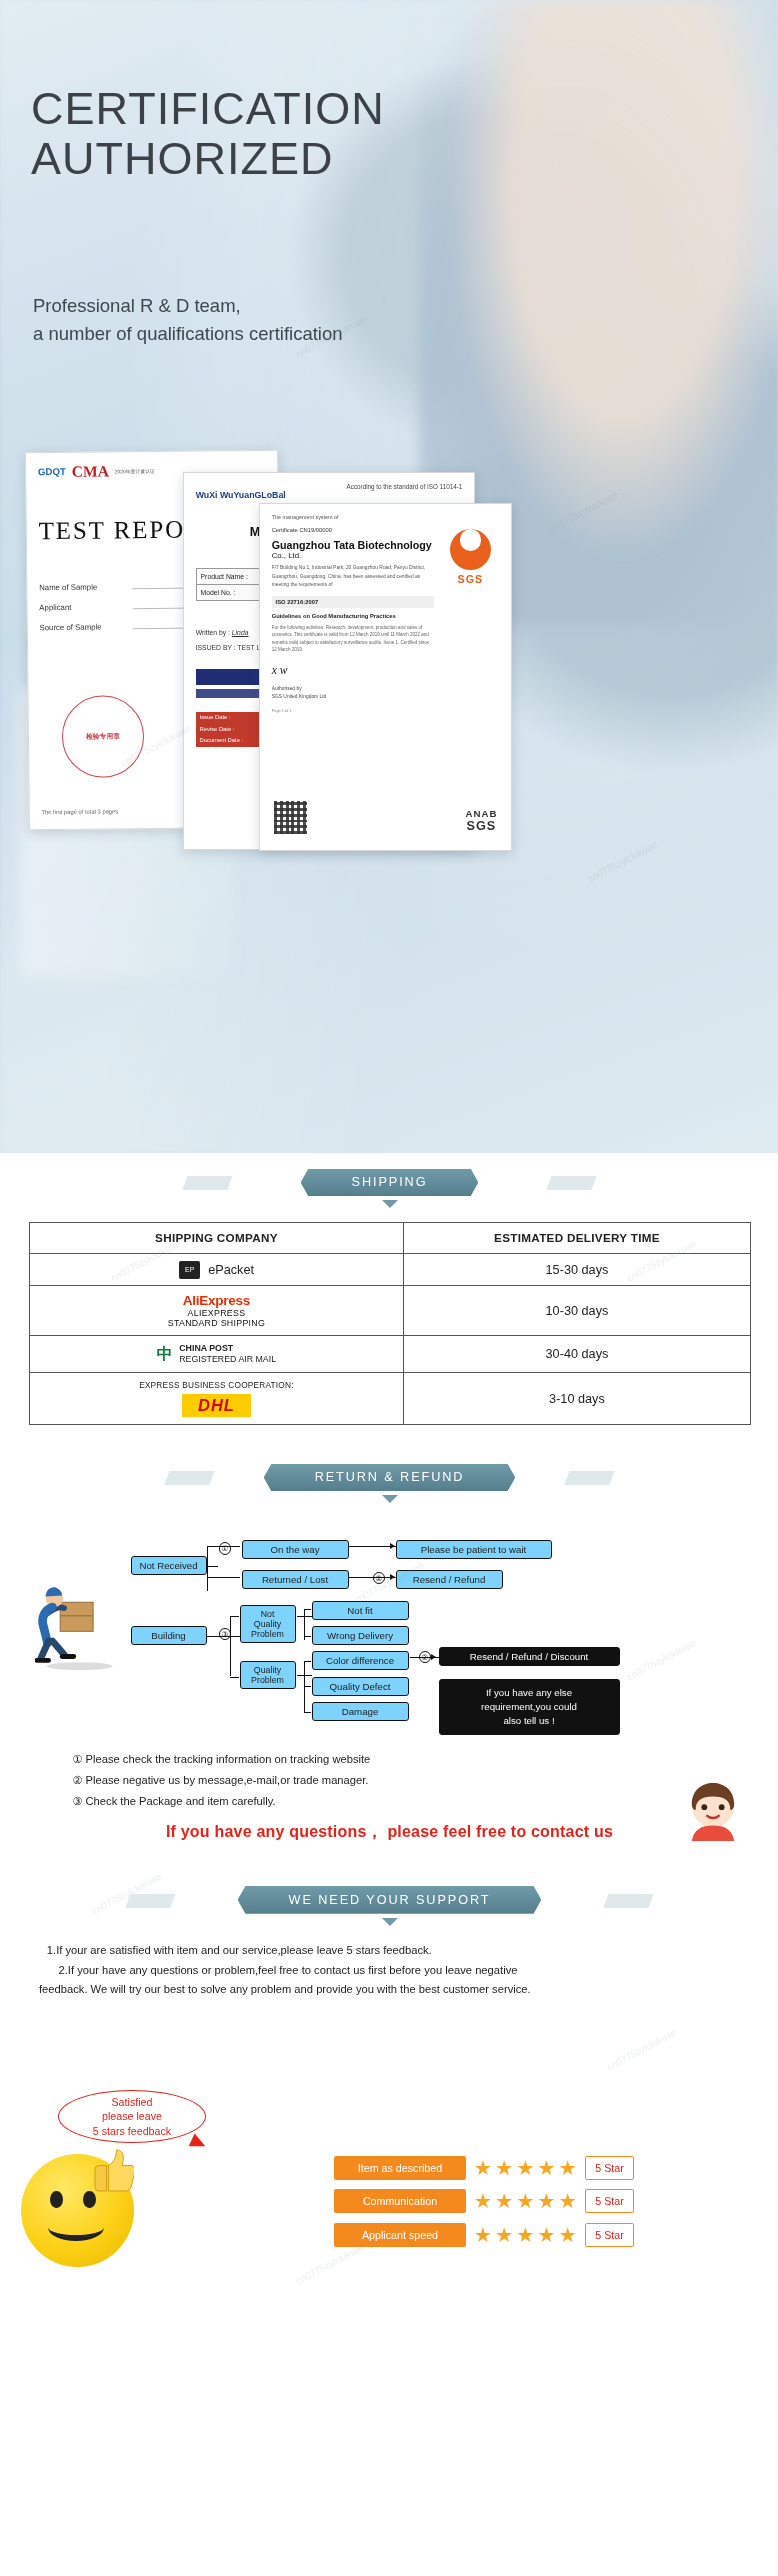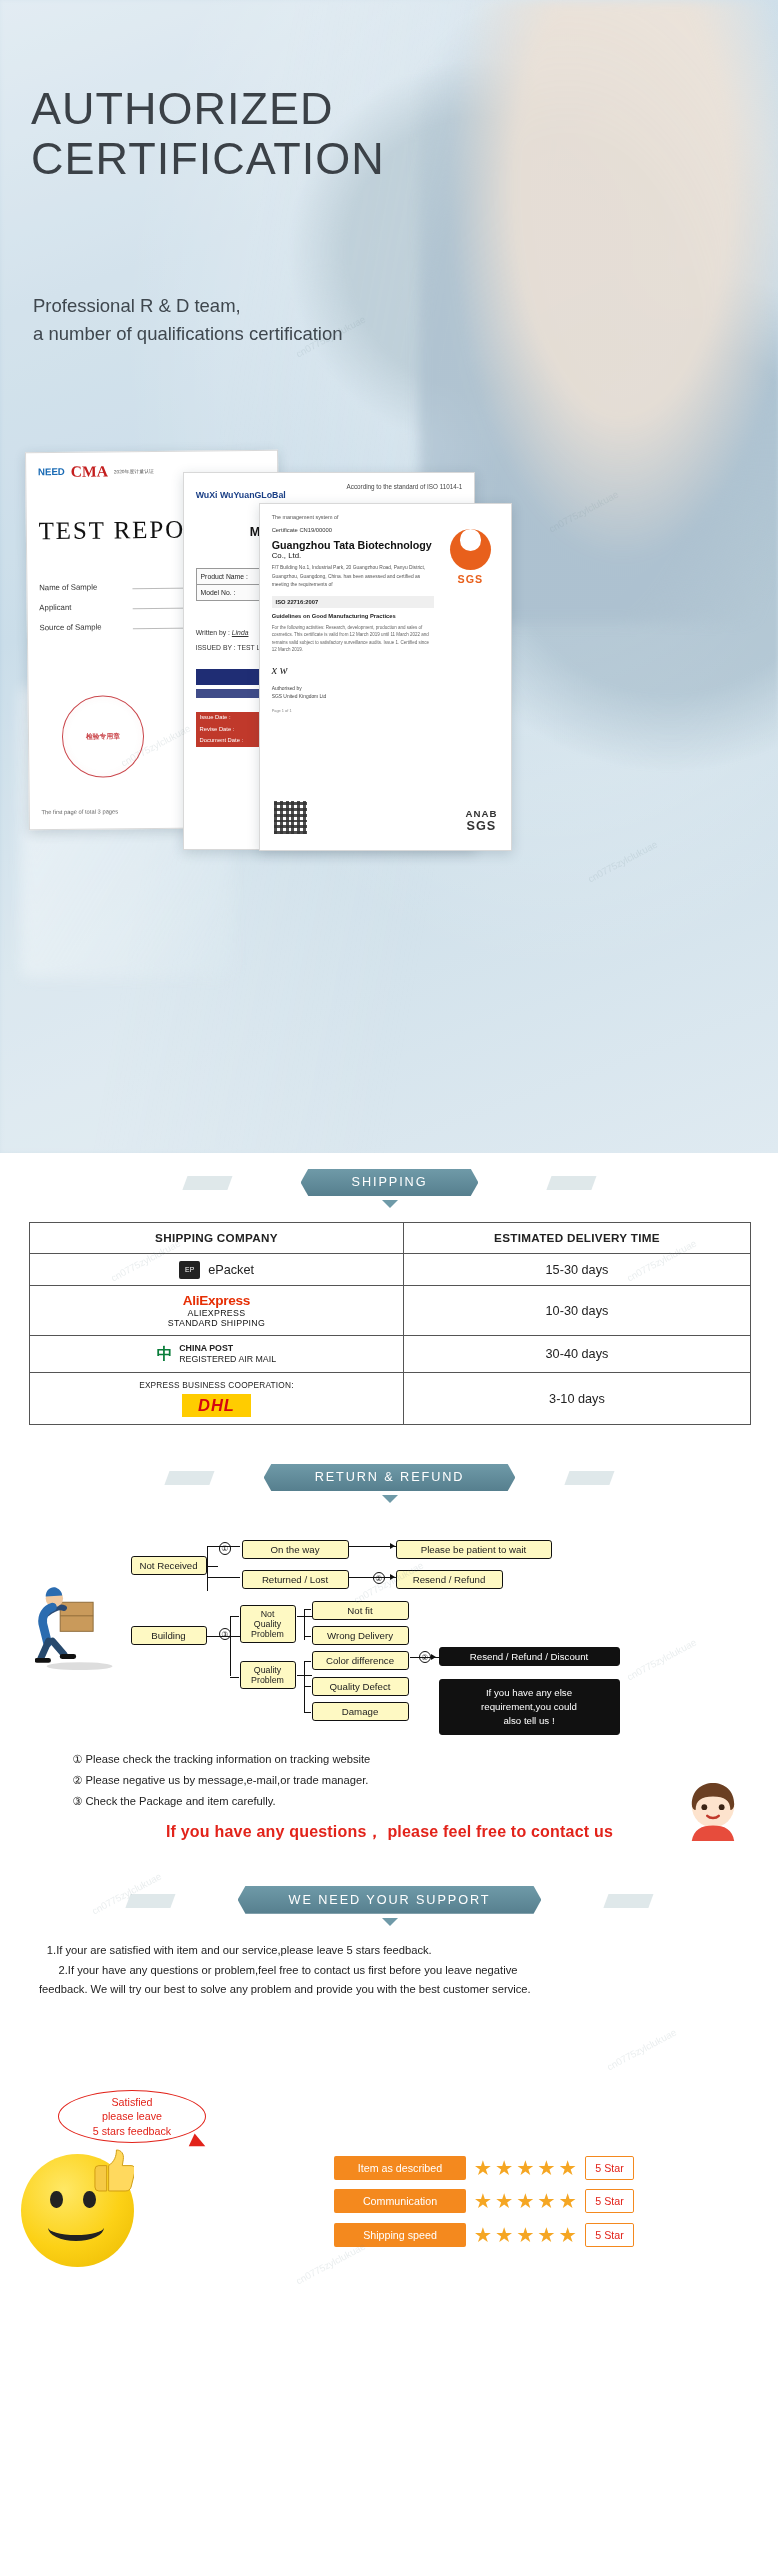--- a/index.html
+++ b/index.html
@@ -161,21 +161,21 @@
   .cp-logo { color:#0a7d3a; font-size:15.6px; font-weight:bold; }
   .cp-txt { font-size:8.8px; line-height:1.3; text-align:left; }
   .dhl-label { font-size:8.3px; letter-spacing:0.2px; }
   .dhl { display:inline-block; margin-top:3.9px; background:#ffcc00; color:#d40511;
          font-style:italic; font-weight:bold; font-size:16.5px; padding:1.9px 15.6px; letter-spacing:1px; }
 
   
   .rr-sec { position:relative; margin-top:39px; }
   .flow { position:relative; width:720px; height:224px; margin:15.6px auto 0; }
   .node {
-    position:absolute; border:1px solid #111; background:#fef9c3; font-size:9.7px;
+    position:absolute; border:1px solid #111; background:#7dd3fc; font-size:9.7px;
     padding:2.9px 5.8px; border-radius:2.9px; text-align:center; white-space:nowrap;
   }
   .node.dark { background:#111; color:#fff; border-color:#111; }
   .circ {
     position:absolute; width:12.7px;height:12.7px;border:1px solid #111;border-radius:50%;
     font-size:7.8px; line-height:11.7px; text-align:center;
   }
   .ln { position:absolute; background:#111; }
   .arrowhead {
     position:absolute; width:0;height:0;
@@ -217,34 +217,34 @@
 </head>
 <body>
 
 <div class="page">
 
   <section class="hero">
     <div class="hero-figure"></div>
     <div class="hero-glass"></div>
 
     <div class="hero-title">
+      <div>CERTIFICATION</div>
       <div>AUTHORIZED</div>
-      <div>CERTIFICATION</div>
     </div>
     <div class="hero-sub">
       <div>Professional R &amp; D team,</div>
       <div>a number of qualifications certification</div>
     </div>
 
     <div class="certs">
 
       <div class="cert c1">
         <div class="pad">
           <div class="c1-head">
-            <span class="gdqt">NEED</span>
+            <span class="gdqt">GDQT</span>
             <span class="cma">CMA</span>
             <span class="cma-sub">2020年度计量认证</span>
           </div>
           <div style="font-size:4.9px;color:#666;text-align:right;margin-top:1.9px">No. GDQT-RD0230110682</div>
           <div class="c1-title">TEST REPORT</div>
           <div class="c1-fields">
             <div><span>Name of Sample</span><i></i></div>
             <div><span>Applicant</span><i></i></div>
             <div><span>Source of Sample</span><i></i></div>
           </div>
@@ -542,21 +542,21 @@
           <span class="stars">
             <span class="star">★</span>
             <span class="star">★</span>
             <span class="star">★</span>
             <span class="star">★</span>
             <span class="star">★</span>
           </span>
           <span class="rate-num">5 Star</span>
         </div>
         <div class="rate-row">
-          <span class="rate-label">Shipping speed</span>
+          <span class="rate-label">Applicant speed</span>
           <span class="stars">
             <span class="star">★</span>
             <span class="star">★</span>
             <span class="star">★</span>
             <span class="star">★</span>
             <span class="star">★</span>
           </span>
           <span class="rate-num">5 Star</span>
         </div>
       </div>

